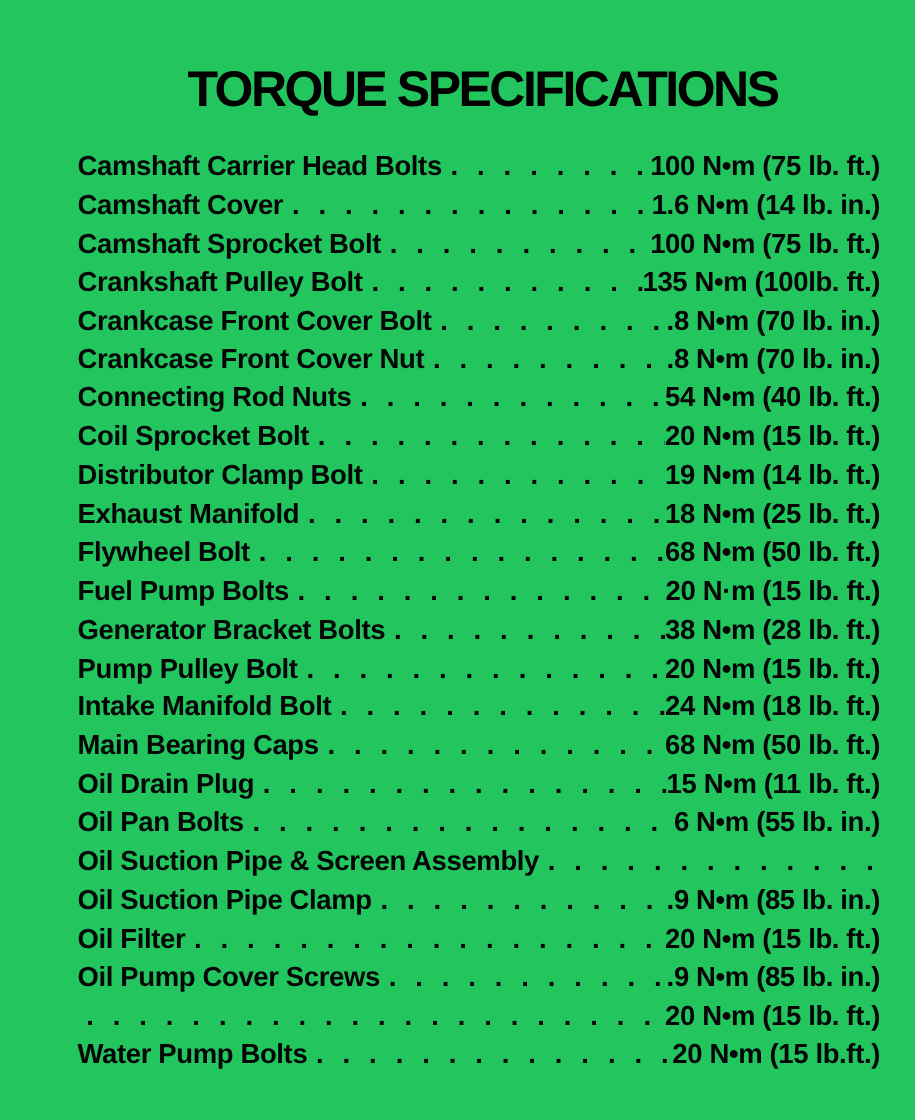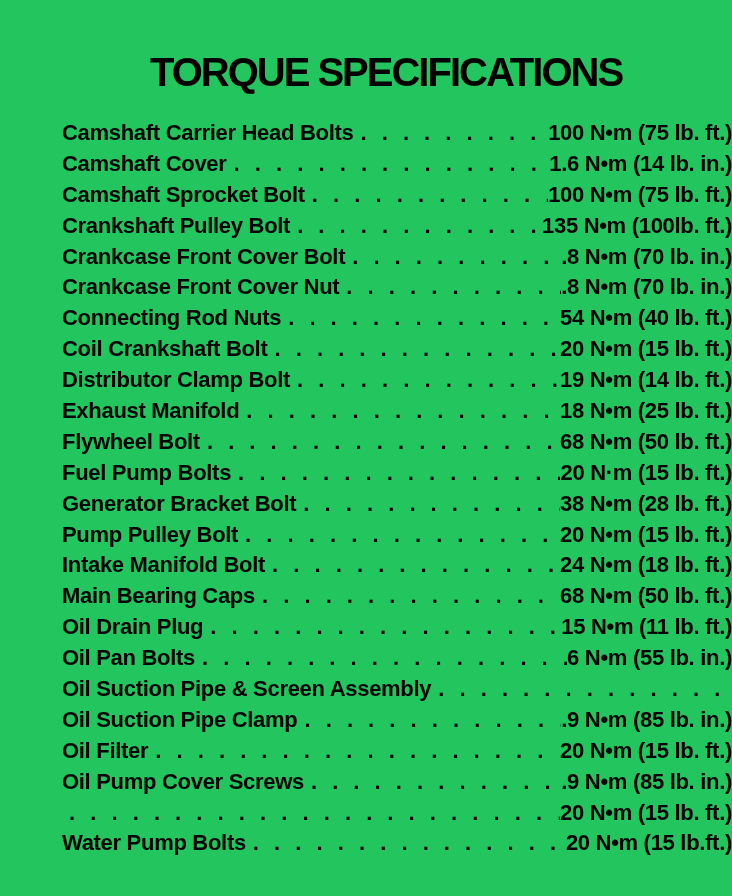--- a/index.html
+++ b/index.html
@@ -24,20 +24,21 @@
     transform: translateX(20px);
     font-size: 40px;
     font-weight: 700;
     letter-spacing: -2px;
     line-height: 1.3;
     color: #000;
   }
   .spec-list {
     margin-top: 22px;
     padding-left: 62px;
+    padding-right: 28px;
   }
   .row {
     display: flex;
     align-items: baseline;
     height: 30.9px;
     font-size: 22px;
     font-weight: 700;
     letter-spacing: -0.3px;
     white-space: nowrap;
     color: #050505;
@@ -102,21 +103,21 @@
     <span class="value">.8 N•m (70 lb. in.)</span>
   </div>
 
   <div class="row">
     <span class="item">Connecting Rod Nuts</span>
     <span class="dots">. . . . . . . . . . . . . . . . . . . . . . . . . . . . . . . . . . . . . . . . . . . . . . . . . . . . . . . .</span>
     <span class="value">54 N•m (40 lb. ft.)</span>
   </div>
 
   <div class="row">
-    <span class="item">Coil Crankshaft Bolt</span>
+    <span class="item">Coil Sprocket Bolt</span>
     <span class="dots">. . . . . . . . . . . . . . . . . . . . . . . . . . . . . . . . . . . . . . . . . . . . . . . . . . . . . . . .</span>
     <span class="value">20 N•m (15 lb. ft.)</span>
   </div>
 
   <div class="row">
     <span class="item">Distributor Clamp Bolt</span>
     <span class="dots">. . . . . . . . . . . . . . . . . . . . . . . . . . . . . . . . . . . . . . . . . . . . . . . . . . . . . . . .</span>
     <span class="value">19 N•m (14 lb. ft.)</span>
   </div>
 
@@ -132,21 +133,21 @@
     <span class="value">68 N•m (50 lb. ft.)</span>
   </div>
 
   <div class="row">
     <span class="item">Fuel Pump Bolts</span>
     <span class="dots">. . . . . . . . . . . . . . . . . . . . . . . . . . . . . . . . . . . . . . . . . . . . . . . . . . . . . . . .</span>
     <span class="value">20 N·m (15 lb. ft.)</span>
   </div>
 
   <div class="row">
-    <span class="item">Generator Bracket Bolt</span>
+    <span class="item">Generator Bracket Bolts</span>
     <span class="dots">. . . . . . . . . . . . . . . . . . . . . . . . . . . . . . . . . . . . . . . . . . . . . . . . . . . . . . . .</span>
     <span class="value">38 N•m (28 lb. ft.)</span>
   </div>
 
   <div class="row">
     <span class="item">Pump Pulley Bolt</span>
     <span class="dots">. . . . . . . . . . . . . . . . . . . . . . . . . . . . . . . . . . . . . . . . . . . . . . . . . . . . . . . .</span>
     <span class="value">20 N•m (15 lb. ft.)</span>
   </div>
 

